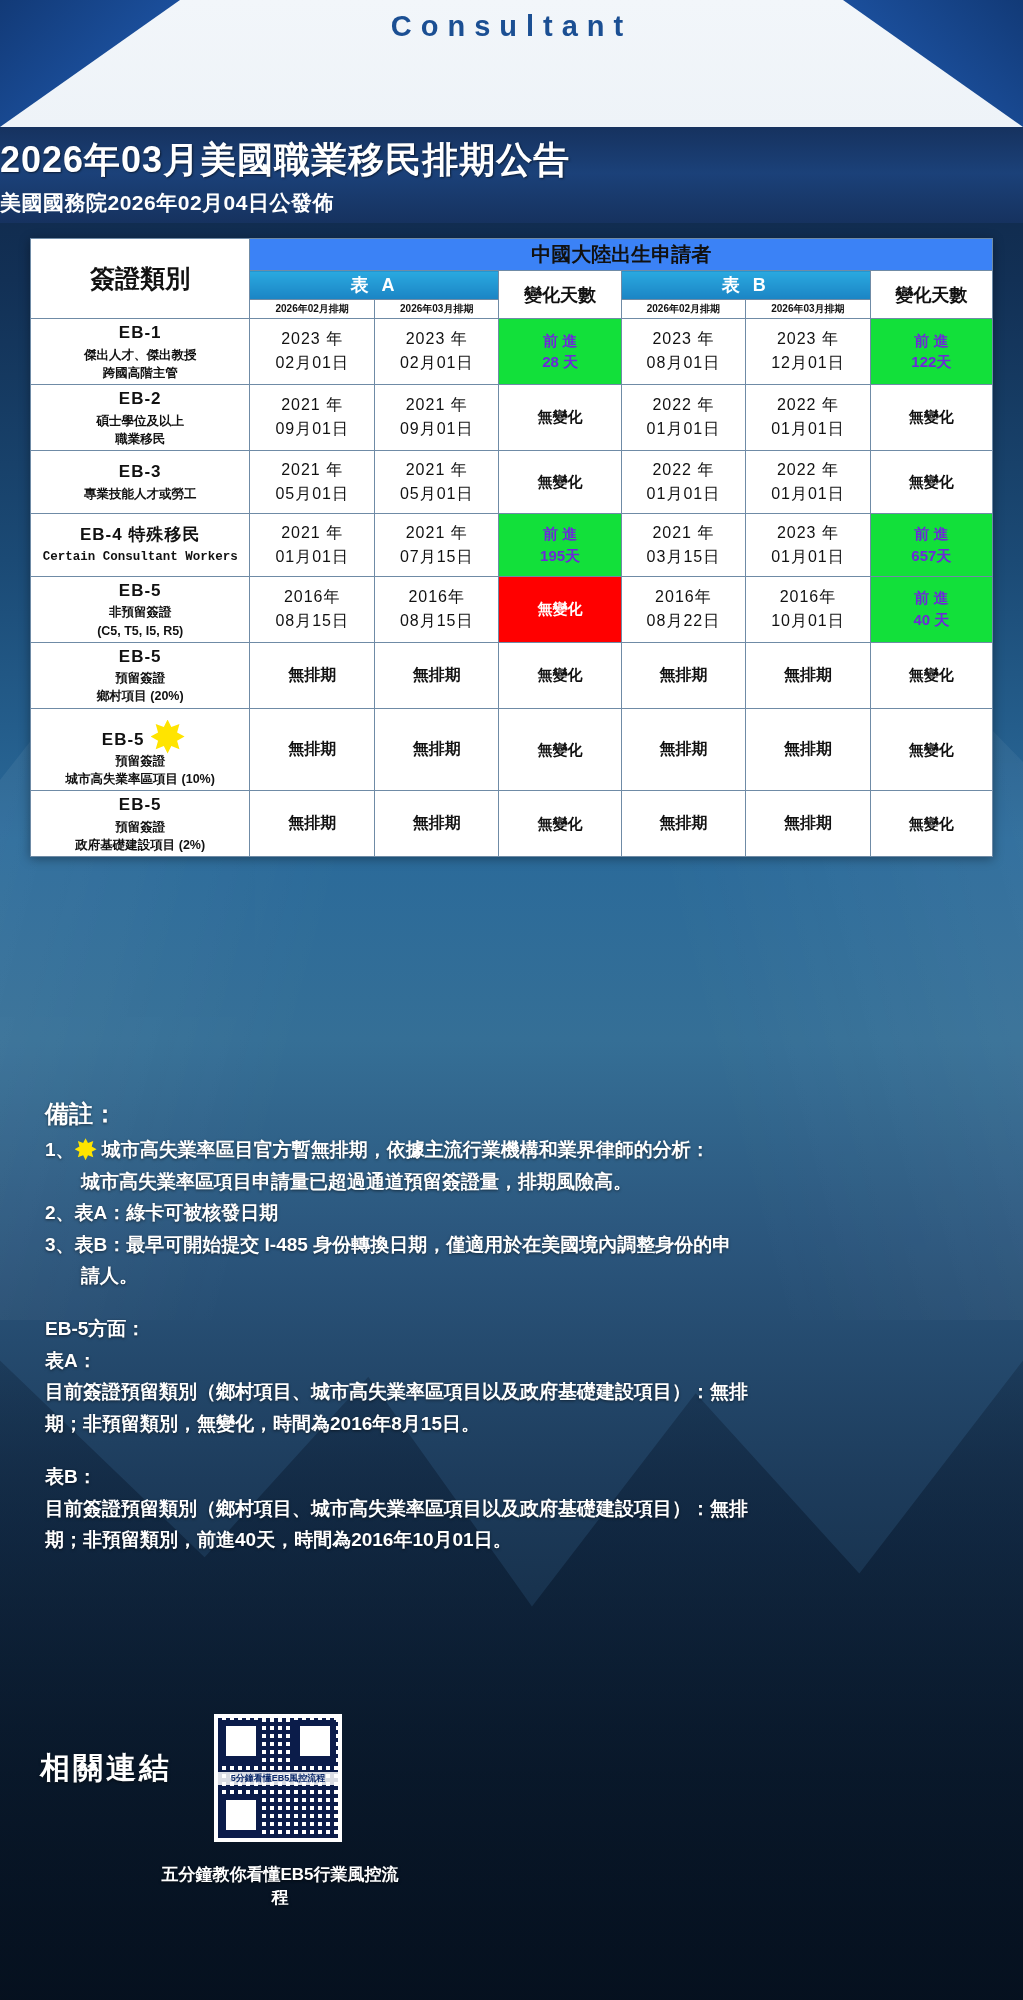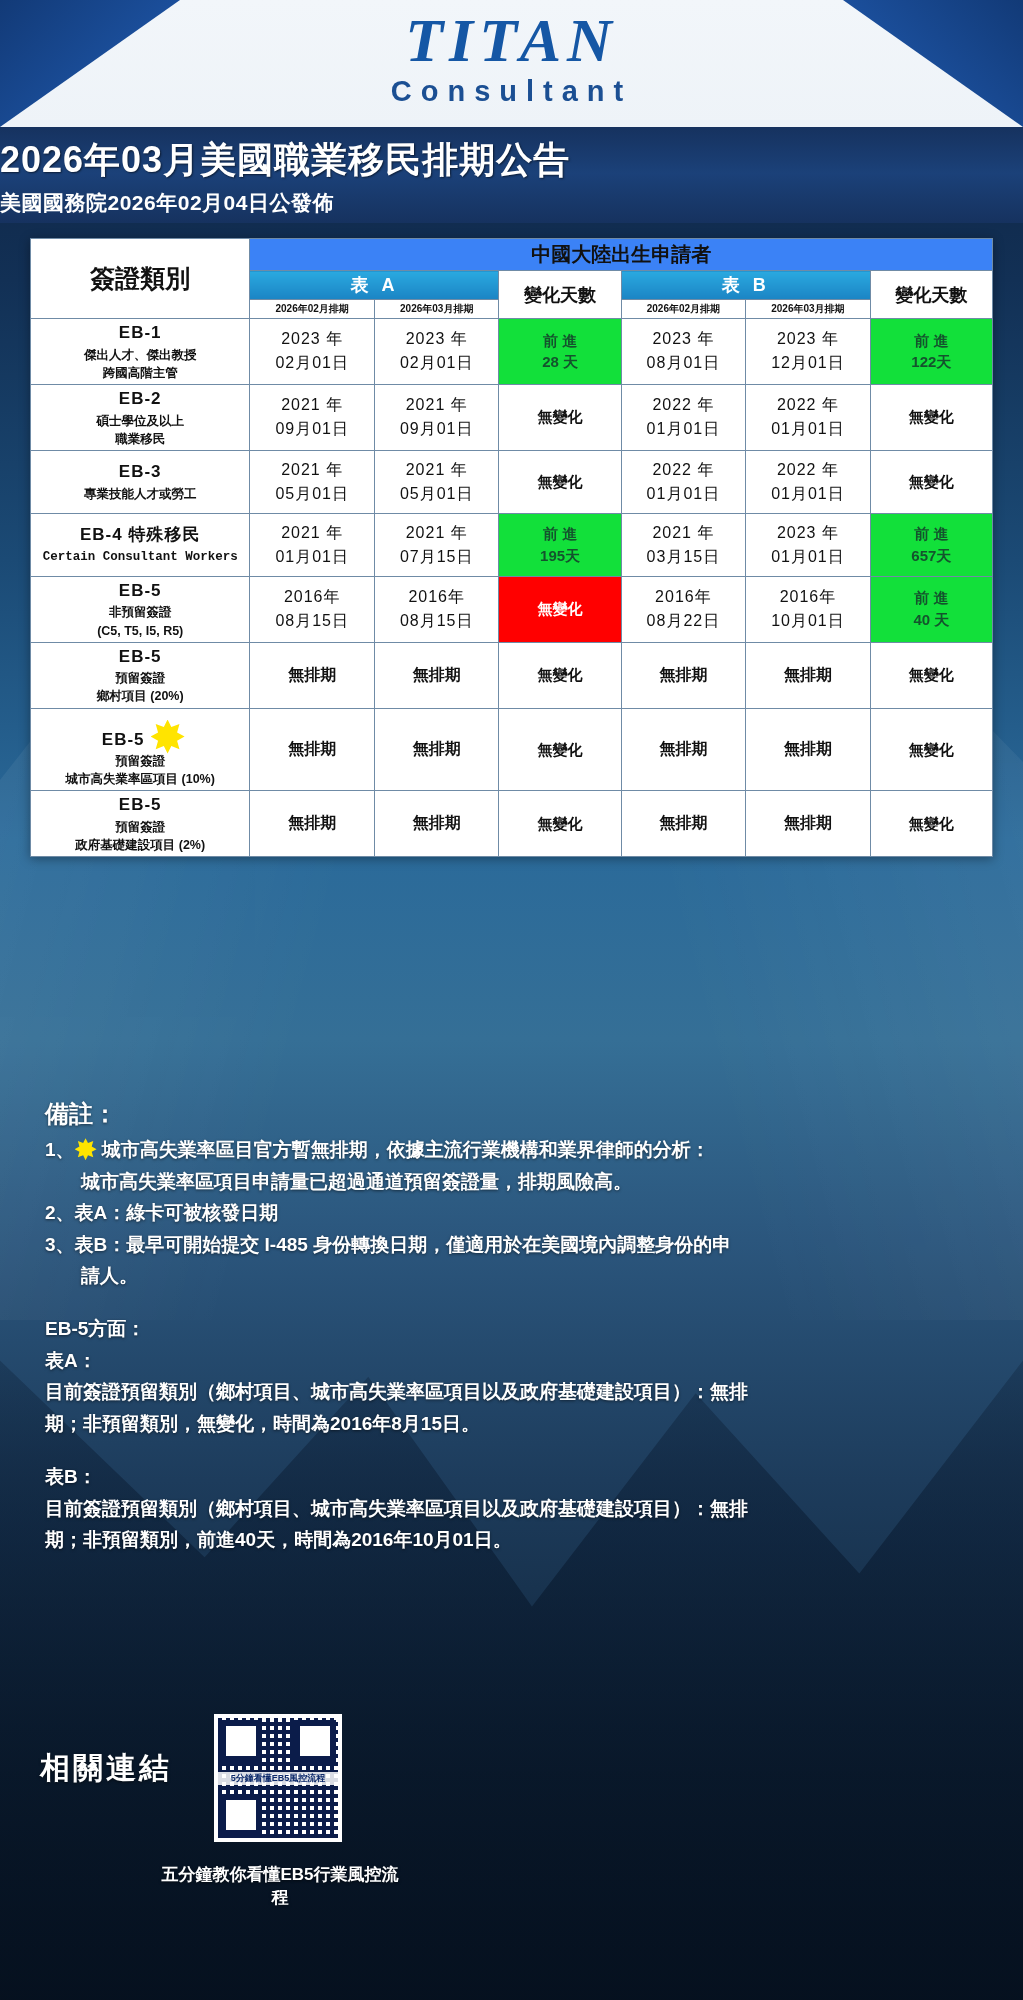--- a/index.html
+++ b/index.html
@@ -107,21 +107,21 @@
     font-size:13px;line-height:1.45;font-weight:bold;
   }
   .cat .big{font-size:17px;font-weight:bold;letter-spacing:1px;}
   .cat .sm{font-size:12.5px;font-weight:bold;}
   .cat .en{font-family:"Liberation Mono","DejaVu Sans Mono",monospace;font-size:12.5px;font-weight:bold;}
   .date{
     font-size:16px;line-height:1.5;letter-spacing:1px;
   }
   .nodate{font-size:16px;font-weight:bold;}
   .chg{font-size:15px;font-weight:bold;line-height:1.45;}
-  .green{background:#12e03a;color:#14532d;}
+  .green{background:#12e03a;color:#6d28d9;}
   .red{background:#ff0000;color:#fff;}
   .plain{background:#fff;color:#111;}
   .rowline td{height:58px;}
   .star{
     display:inline-block;width:34px;height:34px;position:relative;top:9px;left:6px;
     background:#ffe400;
     clip-path:polygon(50% 0%,61% 22%,85% 13%,78% 38%,100% 50%,78% 62%,85% 87%,61% 78%,50% 100%,39% 78%,15% 87%,22% 62%,0% 50%,22% 38%,15% 13%,39% 22%);
   }
   
   .notes{
@@ -177,21 +177,20 @@
 <body>
 
 <div class="page">
   <div class="bg-ice"></div>
   <div class="bg-ice2"></div>
 
   <div class="topband">
     <div class="corner-l"></div>
     <div class="corner-r"></div>
     <div class="logo">
-      <div class="t1">TITAN</div>
       <div class="t2">Consultant</div>
     </div>
   </div>
 
   <div class="headerbar">
     <div class="h1">2026年03月美國職業移民排期公告</div>
     <div class="h2">美國國務院2026年02月04日公發佈</div>
   </div>
 
   <div class="tablewrap">

